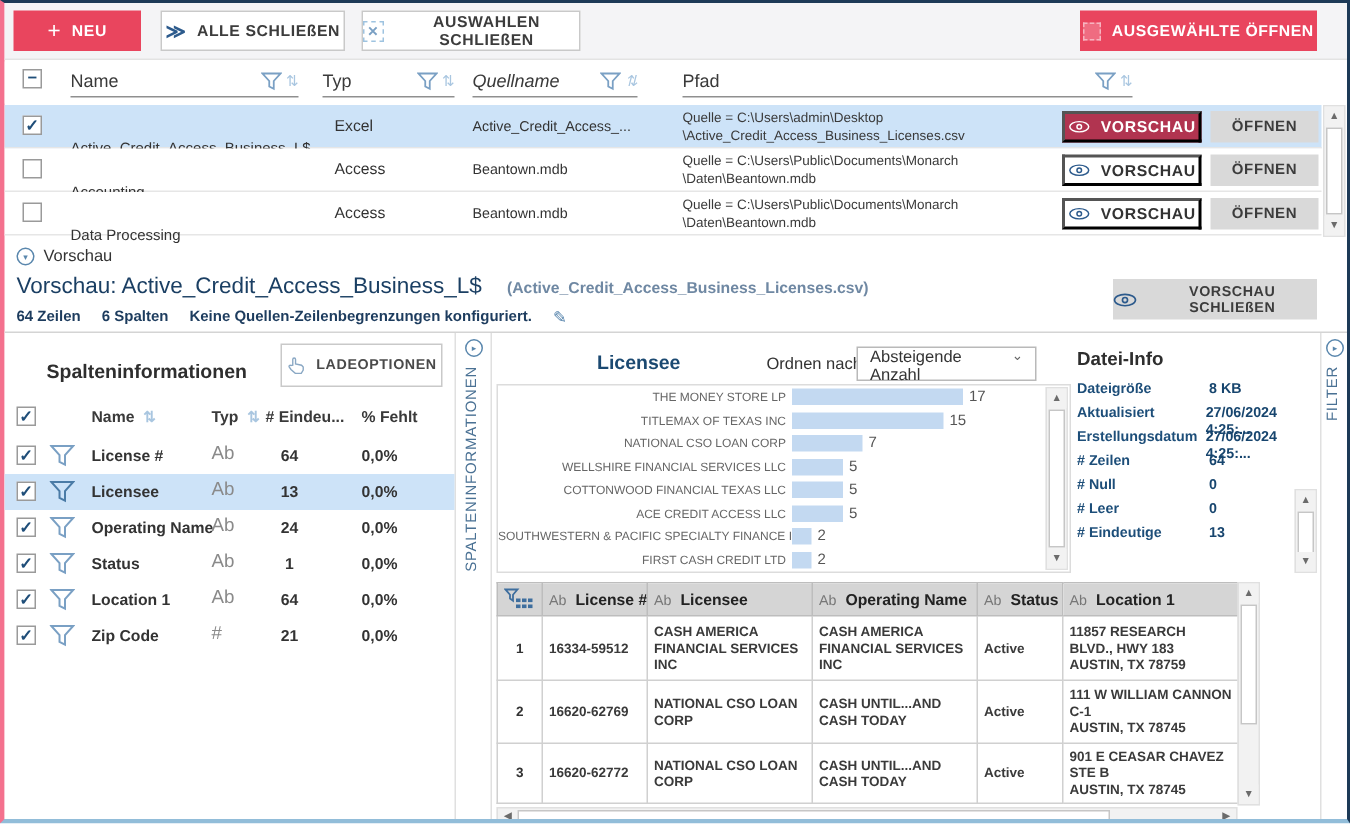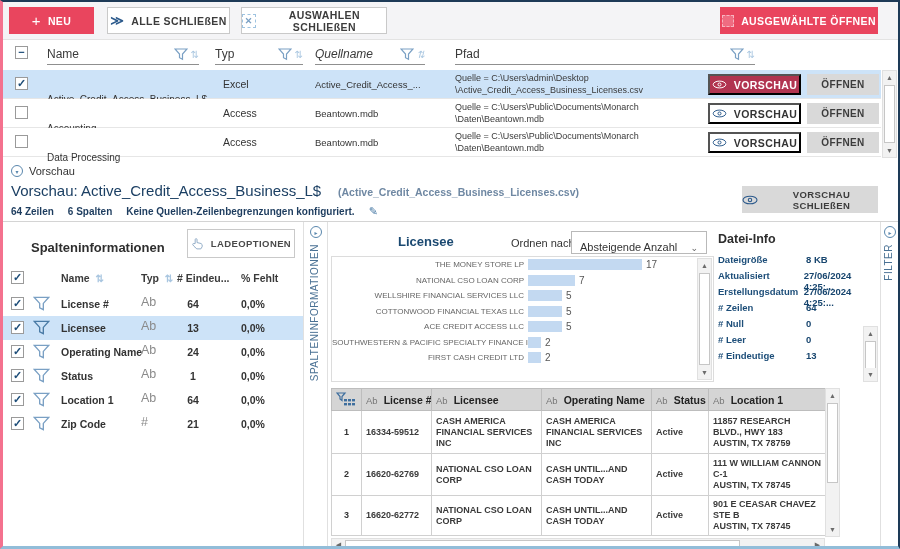--- a/index.html
+++ b/index.html
@@ -94,22 +94,22 @@
   .vtext { position:absolute; left:4px; top:22px; writing-mode:vertical-rl; transform:rotate(180deg);
            font-size:10px; letter-spacing:.5px; color:#4a7194; }
   .strip-right .vtext { left:2px; }
 
   .main { position:absolute; left:325px; top:0; right:18px; bottom:0; }
 
   
   .chart-head { position:absolute; left:0; top:8px; width:386px; height:24px; }
   .chart-title { position:absolute; left:70px; top:4px; font-size:13px; font-weight:bold; color:#1b4971; }
   .sort-lbl { position:absolute; left:183px; top:7px; font-size:11px; color:#333; }
-  .dropdown { position:absolute; left:243px; top:1px; width:136px; height:23px; border:1px solid #b9b9b9; background:#fff;
-              font-size:11px; color:#333; display:flex; align-items:flex-end; padding:0 8px; }
+  .dropdown { position:absolute; left:243px; top:1px; width:120px; height:23px; border:1px solid #b9b9b9; background:#fff;
+              font-size:11px; color:#333; display:flex; align-items:flex-start; padding:0 8px; }
   .dropdown .dd-chev { margin-left:auto; color:#666; font-size:9px; }
   .chart-box { position:absolute; left:3px; top:34px; width:383px; height:126px; border:1px solid #dcdcdc; background:#fff; }
   .bar-row { position:relative; height:15.5px; display:flex; align-items:center; }
   .bar-lbl { width:196px; text-align:right; font-size:8px; color:#666; padding-right:4px; white-space:nowrap; overflow:hidden; }
   .bar { height:11px; background:#c3d9f1; }
   .bar-val { font-size:10px; color:#555; margin-left:4px; }
   #chart-scroll { right:1px; top:1px; height:122px; }
   #chart-scroll .thumb { top:14px; height:92px; }
 
   
@@ -370,20 +370,25 @@
         <div class="dropdown">
           <span>Absteigende Anzahl</span>
           <span class="dd-chev">⌄</span>
         </div>
       </div>
       <div class="chart-box">
         <div class="bar-row">
             <span class="bar-lbl">THE MONEY STORE LP</span>
             <span class="bar" style="width: 114px; background: rgb(195, 217, 241);"></span>
             <span class="bar-val">17</span>
+          </div>
+        <div class="bar-row">
+            <span class="bar-lbl">TITLEMAX OF TEXAS INC</span>
+            <span class="bar" style="width: 101px; background: rgb(195, 217, 241);"></span>
+            <span class="bar-val">15</span>
           </div>
         <div class="bar-row">
             <span class="bar-lbl">NATIONAL CSO LOAN CORP</span>
             <span class="bar" style="width: 47px; background: rgb(195, 217, 241);"></span>
             <span class="bar-val">7</span>
           </div>
         <div class="bar-row">
             <span class="bar-lbl">WELLSHIRE FINANCIAL SERVICES LLC</span>
             <span class="bar" style="width: 34px; background: rgb(195, 217, 241);"></span>
             <span class="bar-val">5</span>

